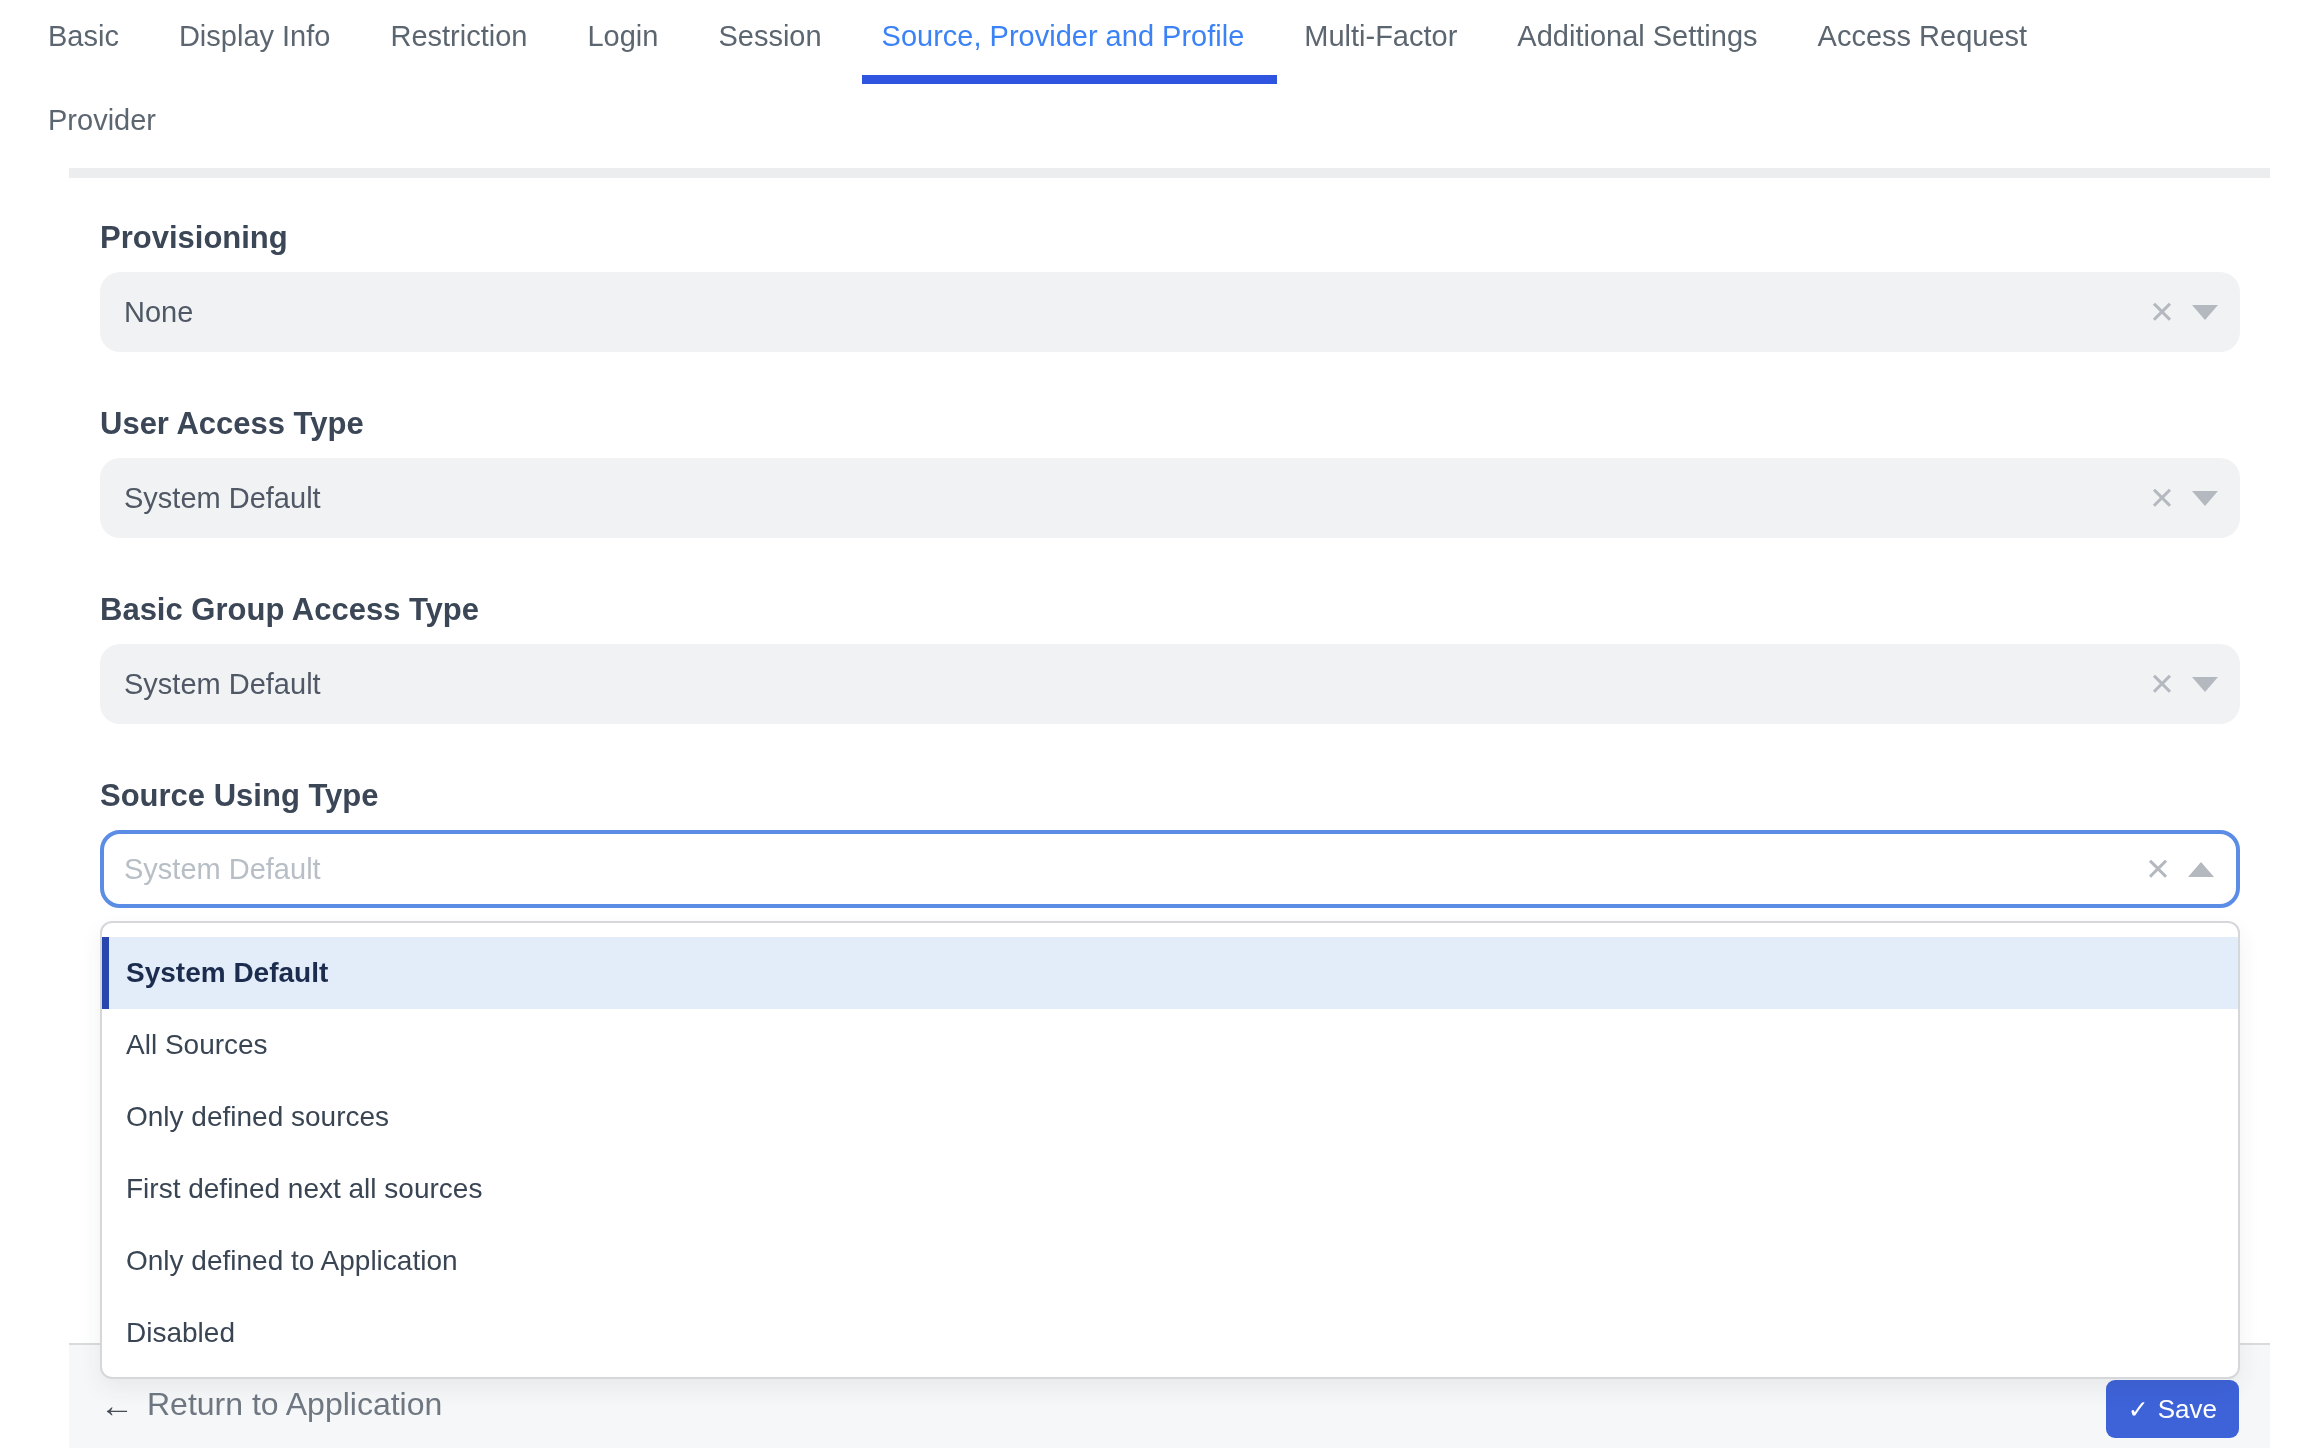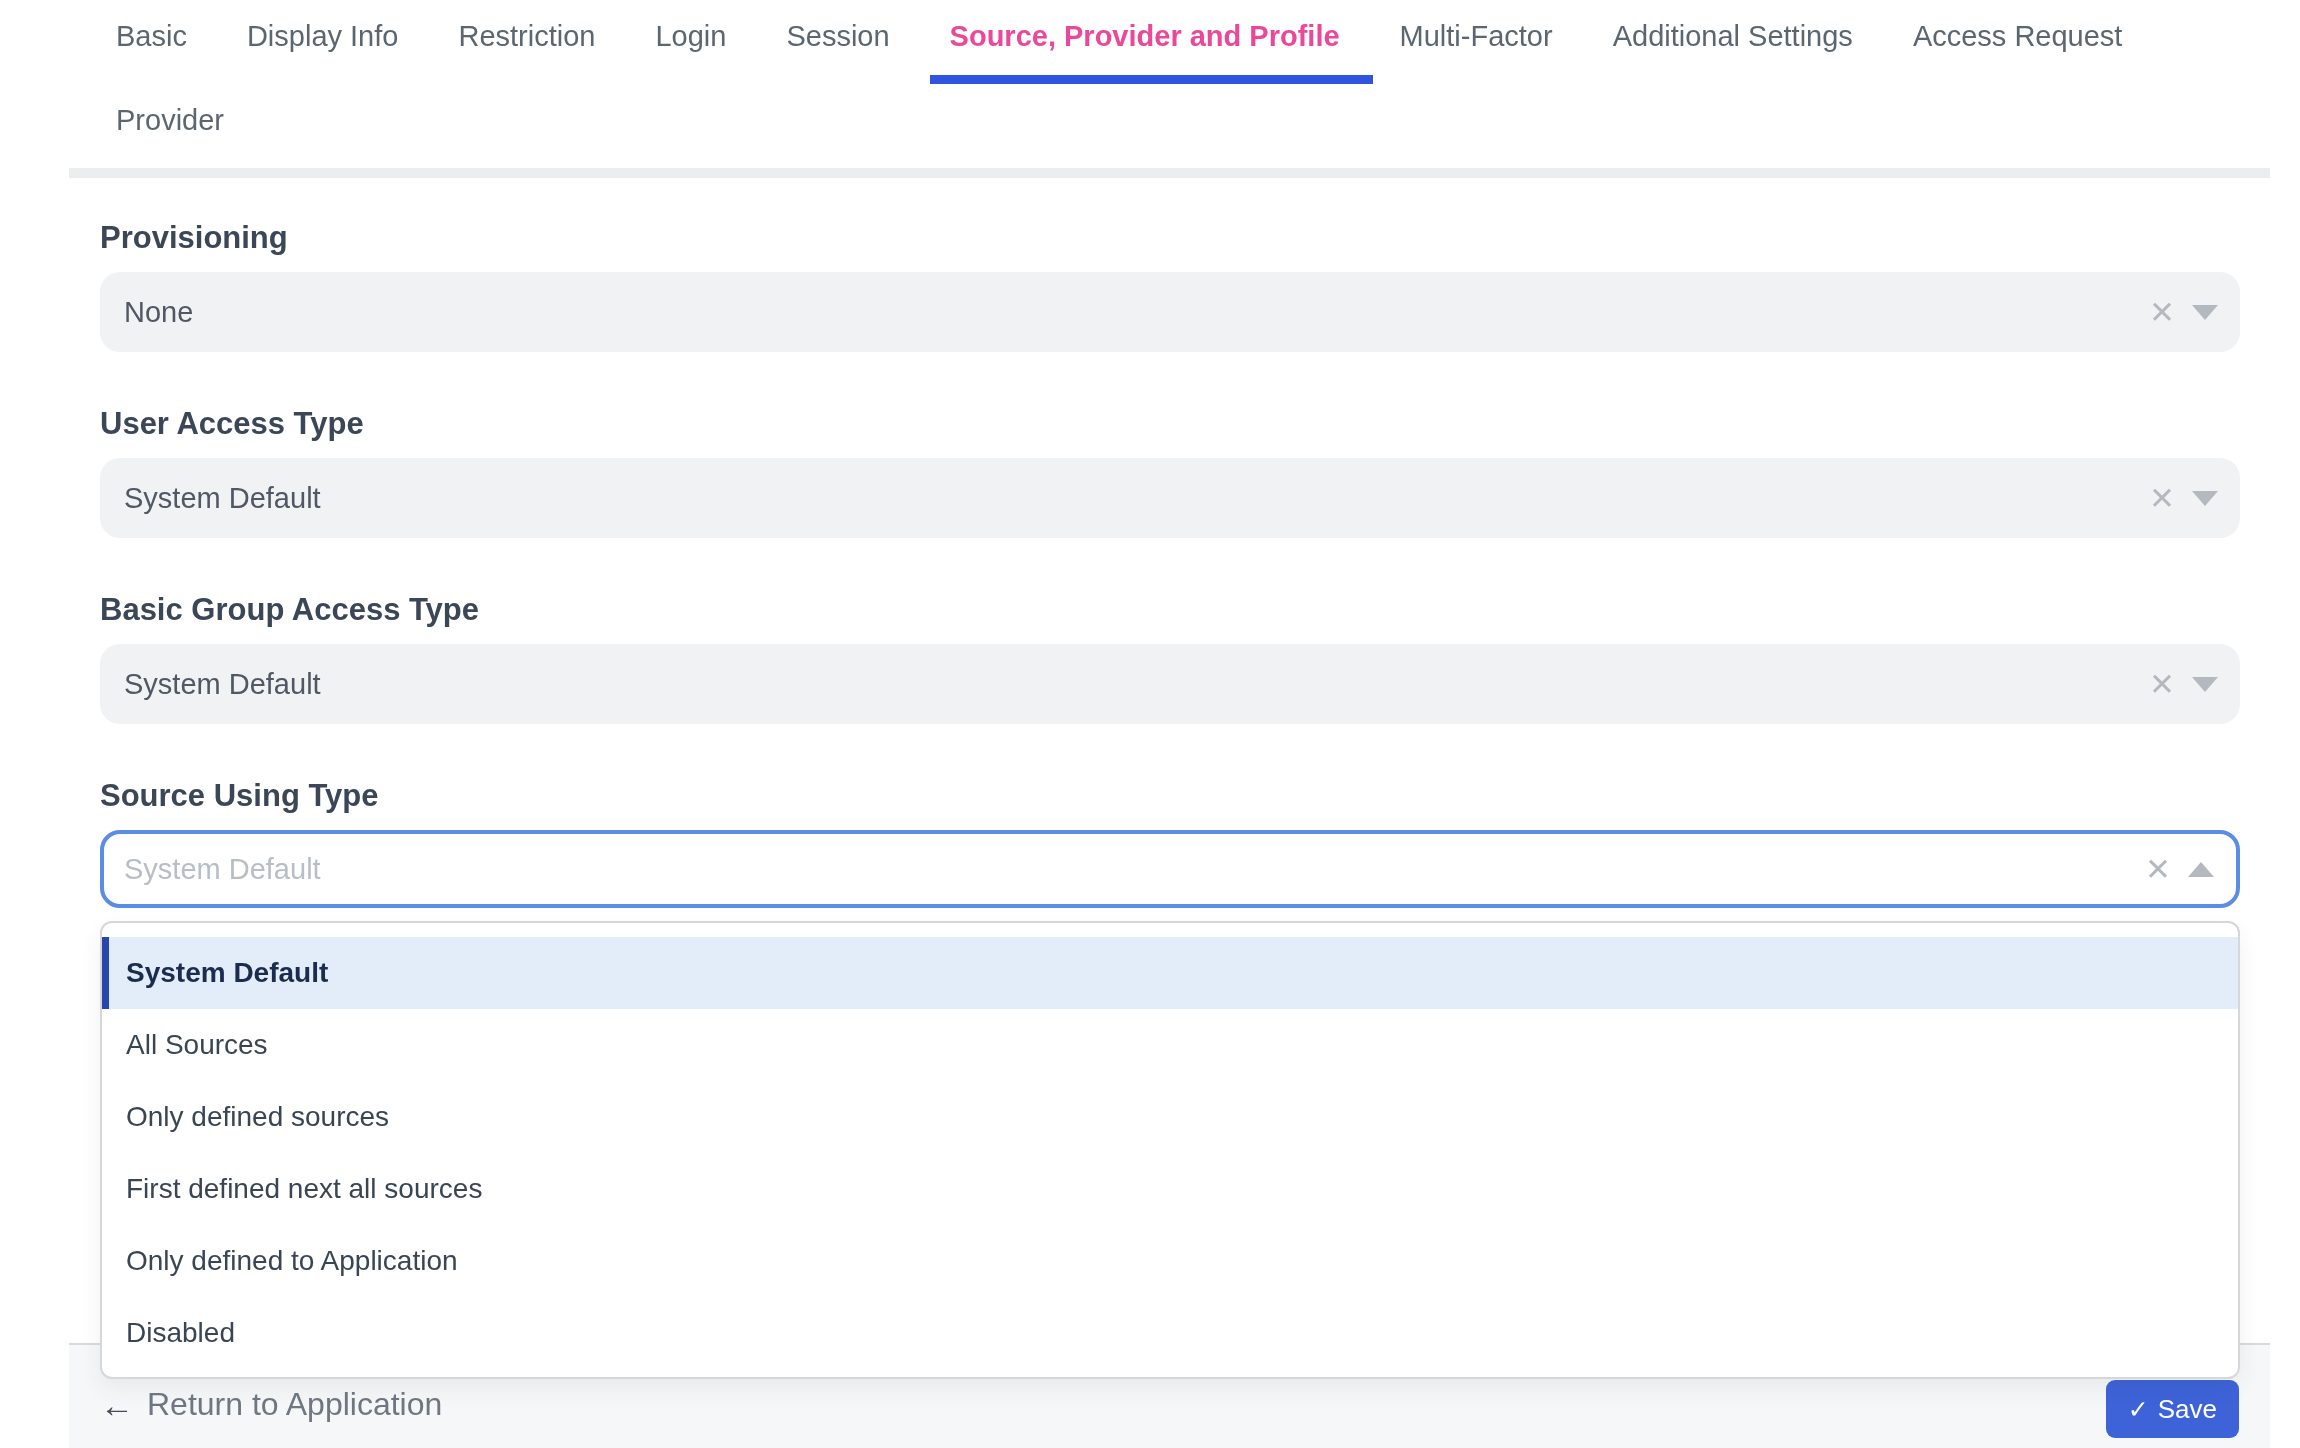--- a/index.html
+++ b/index.html
@@ -8,39 +8,39 @@
     position: relative;
     width: 2300px;
     height: 1448px;
     background: #fff;
     overflow: hidden;
     font-family: "Liberation Sans", sans-serif;
   }
 
   
   .tabs {
-    margin-left: 116px;
+    margin-left: 48px;
     width: 2140px;
     display: flex;
     flex-wrap: wrap;
     column-gap: 60px;
     row-gap: 0;
   }
   .tab {
     height: 84px;
     line-height: 72px;
     font-size: 29px;
     color: #5c6670;
     position: relative;
     cursor: pointer;
     white-space: nowrap;
   }
   .tab.active {
-    color: #ec4899;
-    font-weight: 700;
+    color: #3b82f6;
+    font-weight: 400;
   }
   .tab.active::after {
     content: "";
     position: absolute;
     left: -20px;
     right: -33px;
     bottom: 0;
     height: 9px;
     background: var(--accent-blue, #2e54e0);
   }

